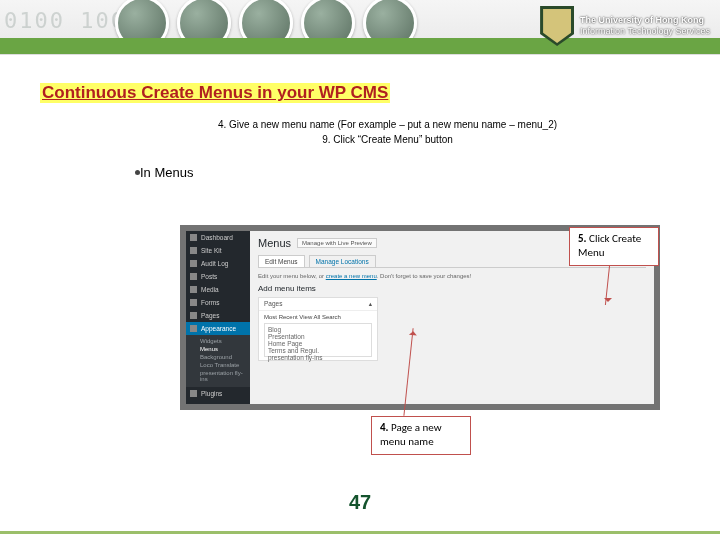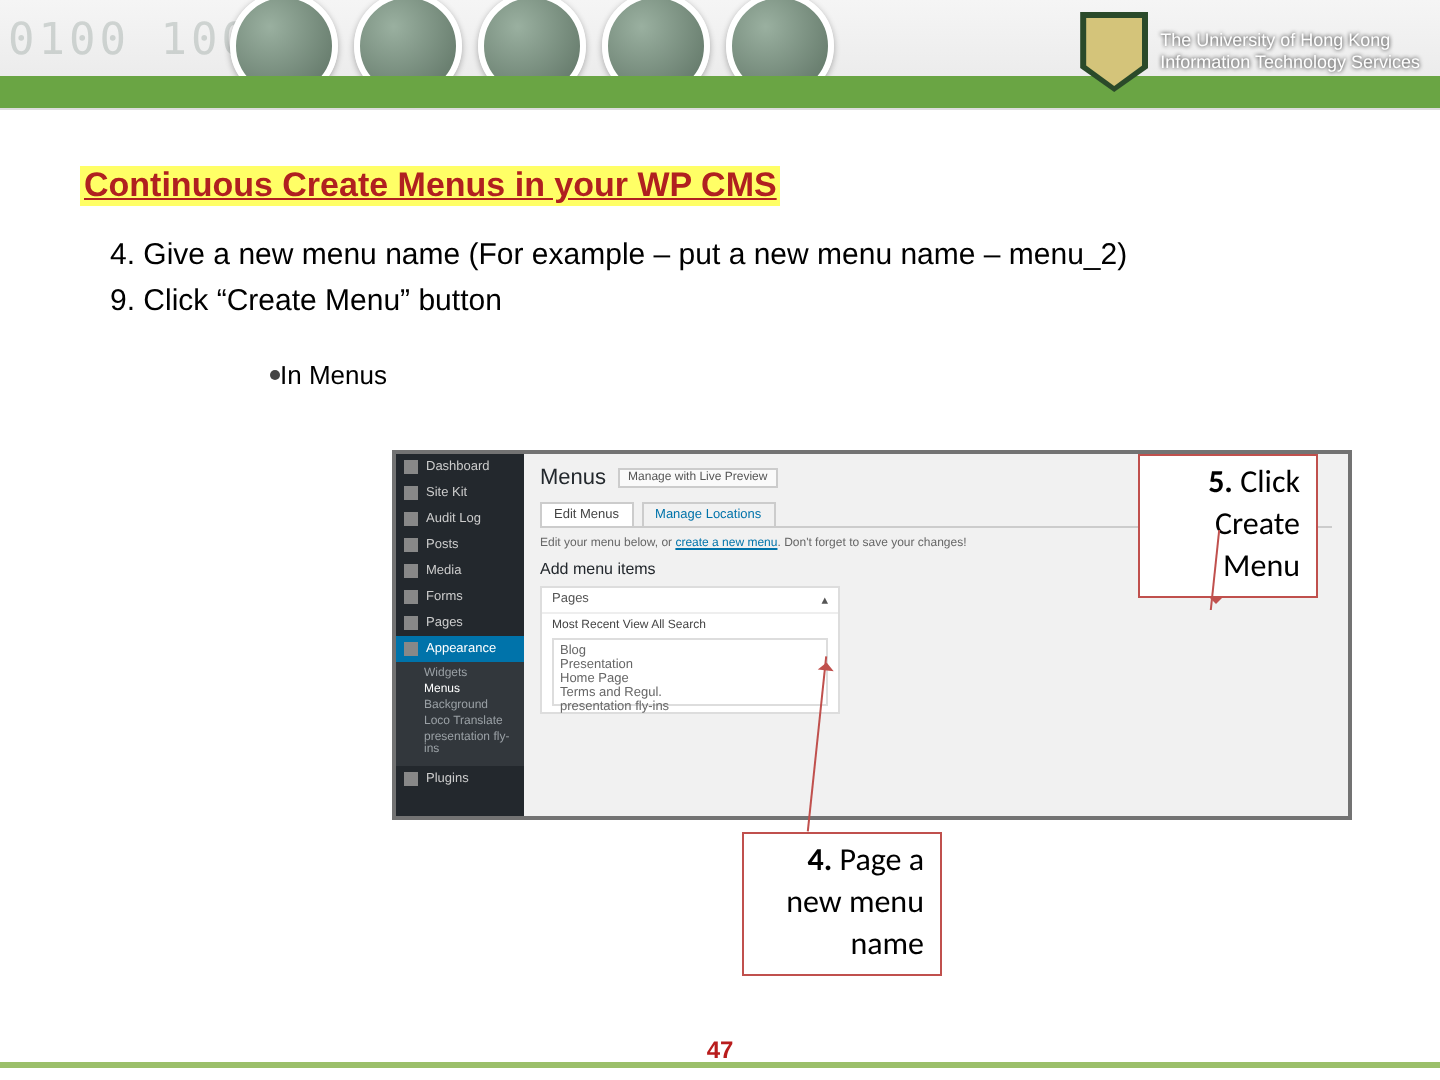--- a/index.html
+++ b/index.html
@@ -64,61 +64,61 @@
     clip-path: polygon(0 0, 100% 0, 100% 70%, 50% 100%, 0 70%);
     position: relative;
   }
   .shield::after{
     content:"";
     position:absolute; inset:3px;
     background:#d4c47a;
     clip-path: inherit;
   }
   .hku-text { color:#fff; font-size:9px; line-height:1.2; text-shadow:0 0 2px #000; }
-  .hku-text .l1{ font-weight:normal; }
+  .hku-text .l1{ font-weight:bold; }
 
   .slide-title {
     margin: 28px 0 0 40px;
     font-size: 17px;
     font-weight: bold;
     color: #b02020;
     text-decoration: underline;
     background: #ffff66;
     display: inline-block;
     padding: 0 2px;
   }
   .steps {
     margin: 14px 0 4px 55px;
-    font-size: 15px;
+    font-size: 10px;
     color: #000;
     line-height: 1.5;
+    text-align: center;
   }
   .bullet-row {
     margin: 18px 0 0 135px;
     font-size: 13px;
     display: flex;
     align-items: center;
   }
   .bullet-dot {
     width: 5px; height: 5px; border-radius: 50%; background: #444;
   }
 
   
   .wp-shot {
     position: absolute;
     left: 180px;
     top: 225px;
     width: 480px;
     height: 185px;
-    border: 2px solid #737373;
+    border: 6px solid #737373;
     background: #f97316;
     font-size: 7px;
     color: #444;
     overflow: hidden;
-    margin-left: 16px;
   }
   .wp-sidebar {
     position: absolute;
     left: 0; top: 0; bottom: 0;
     width: 64px;
     background: #23282d;
     color: #ccc;
   }
   .wp-side-item {
     display: flex;
@@ -165,21 +165,21 @@
     border:1px solid #ccc;
     border-bottom:none;
     background:#fff;
     padding:2px 6px;
   }
   .wp-tab.inactive{ background:#f1f1f1; color:#0073aa;}
   .wp-hint{ font-size:6px; color:#666; margin:5px 0;}
   .wp-hint a{color:#0073aa; text-decoration:underline;}
 
   .wp-cols{ display:flex; gap:10px; }
-  .wp-col-l{ width:150px;}
+  .wp-col-l{ width:120px;}
   .wp-col-r{ flex:1;}
   .wp-h2{ font-size:8px; color:#23282d; margin-bottom:4px;}
   .wp-acc{
     border:1px solid #ddd;
     background:#fff;
     font-size:6.5px;
   }
   .wp-acc-h{
     display:flex; justify-content:space-between;
     padding:2px 5px;
@@ -228,22 +228,22 @@
     color:#666;
     padding-top:4px;
   }
 
   
   .callout {
     position:absolute;
     background:#fff;
     border:1.5px solid #c0504d;
     font-family: Calibri, Arial, sans-serif;
-    font-size:16px;
-    text-align:right;
+    font-size:11px;
+    text-align:left;
     padding:4px 8px;
     line-height:1.3;
   }
   .callout5{
     left:569px; top:227px;
     width:90px;
   }
   .callout4{
     left:371px; top:416px;
     width:100px;
@@ -287,25 +287,25 @@
     content:"";
     position:absolute;
     left:-3px; top:-1px;
     border:4px solid transparent;
     border-bottom-color:#c0504d;
   }
 
   .page-num{
     position:absolute;
     left:50%;
-    bottom:8px;
+    bottom:26px;
     transform:translateX(-50%);
-    font-size:12px;
+    font-size:20px;
     font-weight:bold;
-    color:#b91c1c;
+    color:#14532d;
   }
   .footer-line{
     position:absolute;
     left:0; bottom:6px;
     width:100%; height:3px;
     background:#9bbf6a;
   }
 </style>
 </head>
 <body>

